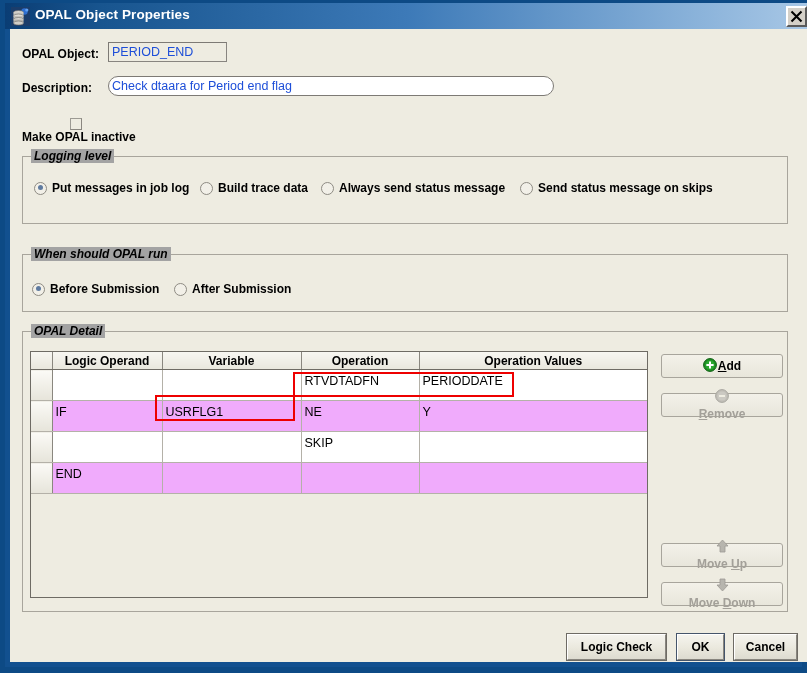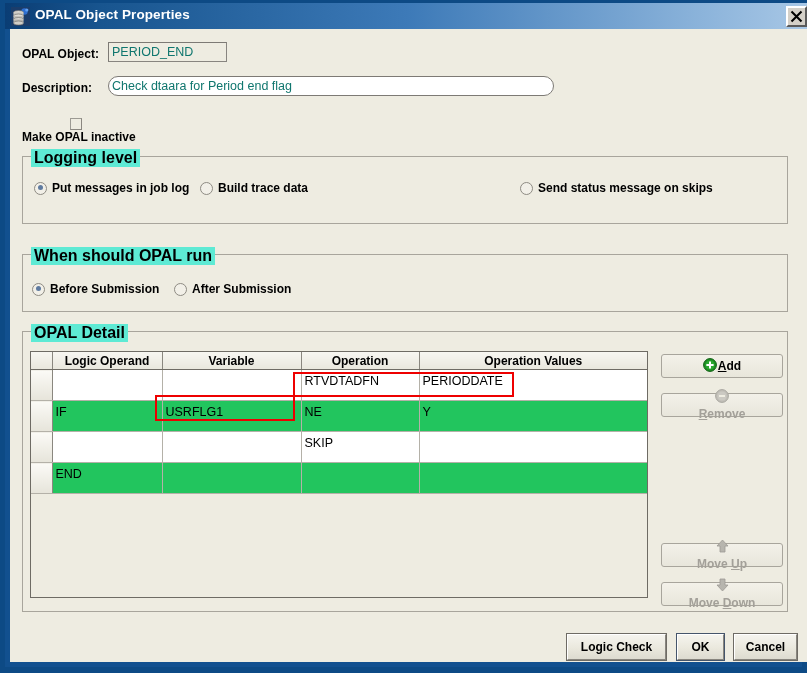--- a/index.html
+++ b/index.html
@@ -85,21 +85,21 @@
     color: #000000;
     white-space: nowrap;
   }
 
   
   .textfield {
     position: absolute;
     box-sizing: border-box;
     font-family: "Liberation Sans", sans-serif;
     font-size: 12.5px;
-    color: #0f766e;
+    color: #1d4ed8;
     padding: 1px 3px;
     line-height: 17px;
     outline: none;
   }
   .textfield.readonly {
     background: #eeece1;
     border: 1px solid #888580;
     border-top-color: #7d7a75;
     border-left-color: #7d7a75;
   }
@@ -136,26 +136,27 @@
   
   .groupbox {
     position: absolute;
     box-sizing: border-box;
     border: 1px solid #a8a59c;
     background: transparent;
   }
   .groupbox > .gb-title {
     position: absolute;
     top: -8px; left: 8px;
-    background: #5eead4;
+    background: #a3a3a3;
     padding: 0 3px;
-    font-size: 16px;
+    font-size: 12px;
     font-weight: bold;
     color: #000;
     white-space: nowrap;
+    font-style: italic;
   }
 
   
   .radio-row {
     position: absolute;
     display: flex;
     align-items: center;
     cursor: pointer;
   }
   .rb-circle {
@@ -220,21 +221,21 @@
     white-space: nowrap;
     overflow: hidden;
     text-overflow: clip;
   }
   table.grid td.rowhdr {
     background: linear-gradient(to bottom, #fbfaf6 0%, #e6e4da 100%);
     border-right: 1px solid #8a877f;
     padding: 0;
   }
   tr.r-white td { background: #ffffff; }
-  tr.r-gray td { background: #22c55e; }
+  tr.r-gray td { background: #f0abfc; }
   tr.r-white td.rowhdr, tr.r-gray td.rowhdr {
     background: linear-gradient(to bottom, #fbfaf6 0%, #e6e4da 100%);
   }
 
   
   .annot {
     position: absolute;
     border: 2px solid #ee0000;
     box-sizing: border-box;
     pointer-events: none;
@@ -328,20 +329,24 @@
     <div class="groupbox" style="left:12px; top:127px; width:766px; height:68px;">
       <span class="gb-title">Logging level</span>
     </div>
     <div class="radio-row" style="left:24px; top:152px;">
       <span class="rb-circle sel"></span>
       <span class="rb-label">Put messages in job log</span>
     </div>
     <div class="radio-row" style="left:190px; top:152px;">
       <span class="rb-circle"></span>
       <span class="rb-label">Build trace data</span>
+    </div>
+    <div class="radio-row" style="left:311px; top:152px;">
+      <span class="rb-circle"></span>
+      <span class="rb-label">Always send status message</span>
     </div>
     <div class="radio-row" style="left:510px; top:152px;">
       <span class="rb-circle"></span>
       <span class="rb-label">Send status message on skips</span>
     </div>
 
     <div class="groupbox" style="left:12px; top:225px; width:766px; height:58px;">
       <span class="gb-title">When should OPAL run</span>
     </div>
     <div class="radio-row" style="left:22px; top:253px;">

